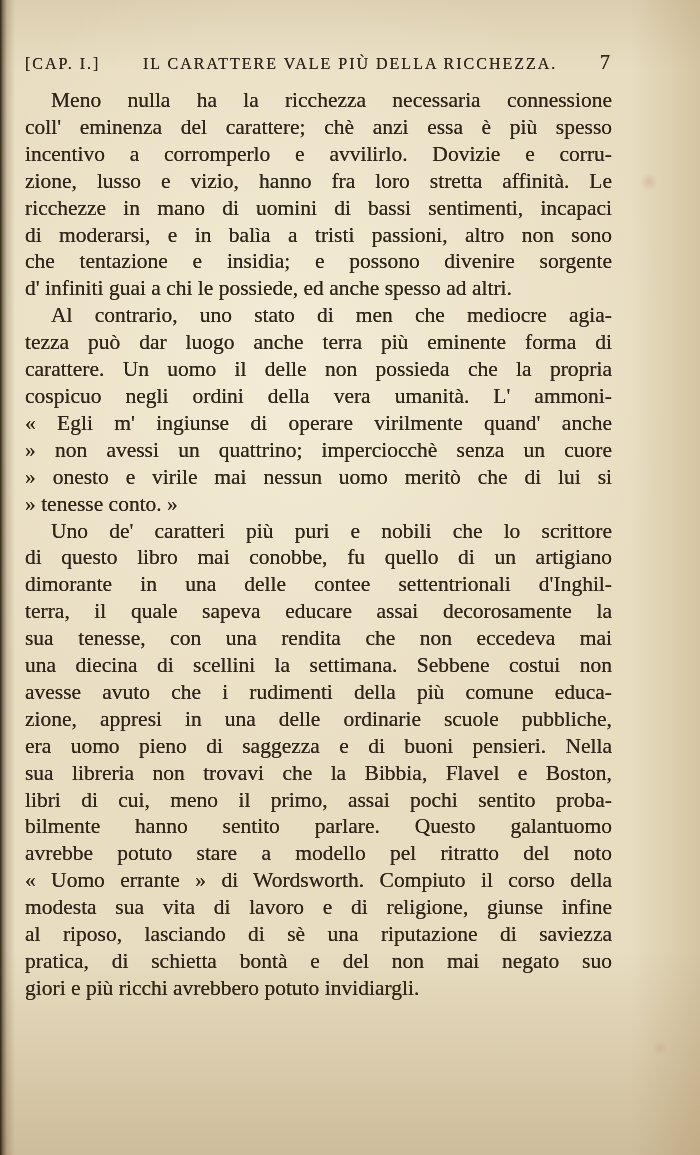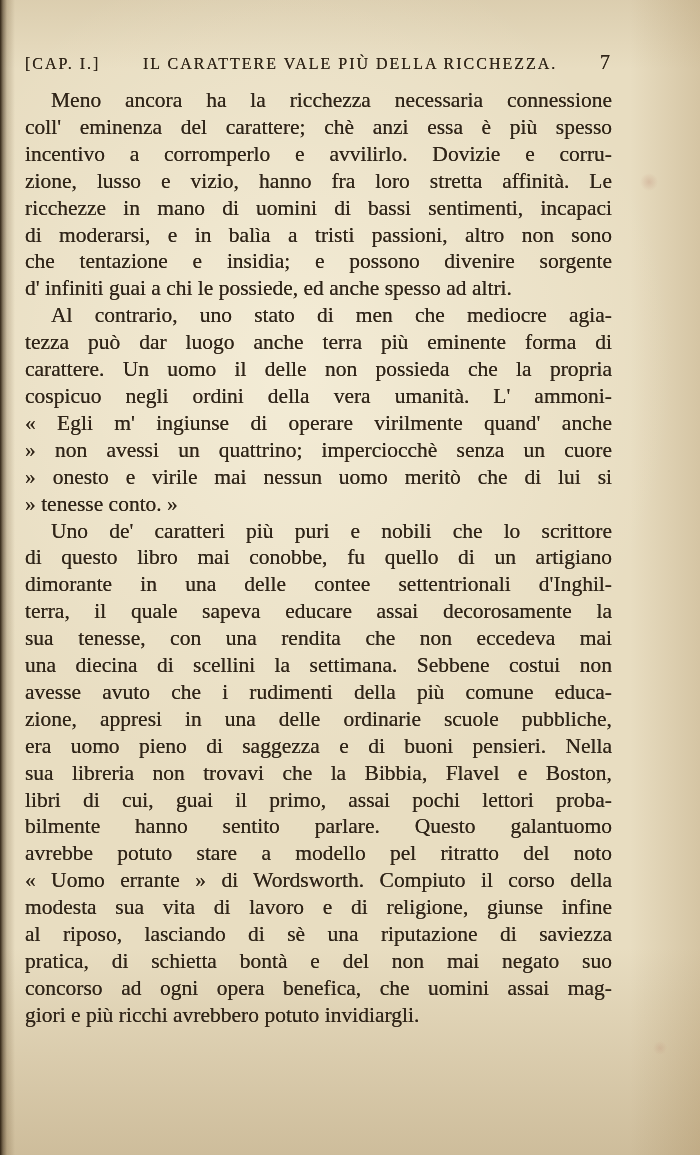--- a/index.html
+++ b/index.html
@@ -66,21 +66,21 @@
 
 <div class="page">
   <div class="content">
     <div class="pheader">
       <span class="chapter">[CAP. I.]</span>
       <span class="running-title">IL CARATTERE VALE PIÙ DELLA RICCHEZZA.</span>
       <span class="pagenum">7</span>
     </div>
     <div class="pbody">
         <div class="paragraph">
-          <div class="pline firstline">Meno ancora ha la ricchezza necessaria connessione</div>
+          <div class="pline firstline">Meno nulla ha la ricchezza necessaria connessione</div>
           <div class="pline">coll' eminenza del carattere; chè anzi essa è più spesso</div>
           <div class="pline">incentivo a corromperlo e avvilirlo. Dovizie e corru-</div>
           <div class="pline">zione, lusso e vizio, hanno fra loro stretta affinità. Le</div>
           <div class="pline">ricchezze in mano di uomini di bassi sentimenti, incapaci</div>
           <div class="pline">di moderarsi, e in balìa a tristi passioni, altro non sono</div>
           <div class="pline">che tentazione e insidia; e possono divenire sorgente</div>
           <div class="pline lastline">d' infiniti guai a chi le possiede, ed anche spesso ad altri.</div>
         </div>
         <div class="paragraph">
           <div class="pline firstline">Al contrario, uno stato di men che mediocre agia-</div>
@@ -96,25 +96,24 @@
           <div class="pline firstline">Uno de' caratteri più puri e nobili che lo scrittore</div>
           <div class="pline">di questo libro mai conobbe, fu quello di un artigiano</div>
           <div class="pline">dimorante in una delle contee settentrionali d'Inghil-</div>
           <div class="pline">terra, il quale sapeva educare assai decorosamente la</div>
           <div class="pline">sua tenesse, con una rendita che non eccedeva mai</div>
           <div class="pline">una diecina di scellini la settimana. Sebbene costui non</div>
           <div class="pline">avesse avuto che i rudimenti della più comune educa-</div>
           <div class="pline">zione, appresi in una delle ordinarie scuole pubbliche,</div>
           <div class="pline">era uomo pieno di saggezza e di buoni pensieri. Nella</div>
           <div class="pline">sua libreria non trovavi che la Bibbia, Flavel e Boston,</div>
-          <div class="pline">libri di cui, guai il primo, assai pochi lettori proba-</div>
+          <div class="pline">libri di cui, meno il primo, assai pochi sentito proba-</div>
           <div class="pline">bilmente hanno sentito parlare. Questo galantuomo</div>
           <div class="pline">avrebbe potuto stare a modello pel ritratto del noto</div>
           <div class="pline">« Uomo errante » di Wordsworth. Compiuto il corso della</div>
           <div class="pline">modesta sua vita di lavoro e di religione, giunse infine</div>
           <div class="pline">al riposo, lasciando di sè una riputazione di saviezza</div>
           <div class="pline">pratica, di schietta bontà e del non mai negato suo</div>
-          <div class="pline">concorso ad ogni opera benefica, che uomini assai mag-</div>
           <div class="pline lastline">giori e più ricchi avrebbero potuto invidiargli.</div>
         </div>
       </div>
   </div>
 </div>
 
 </body></html>

